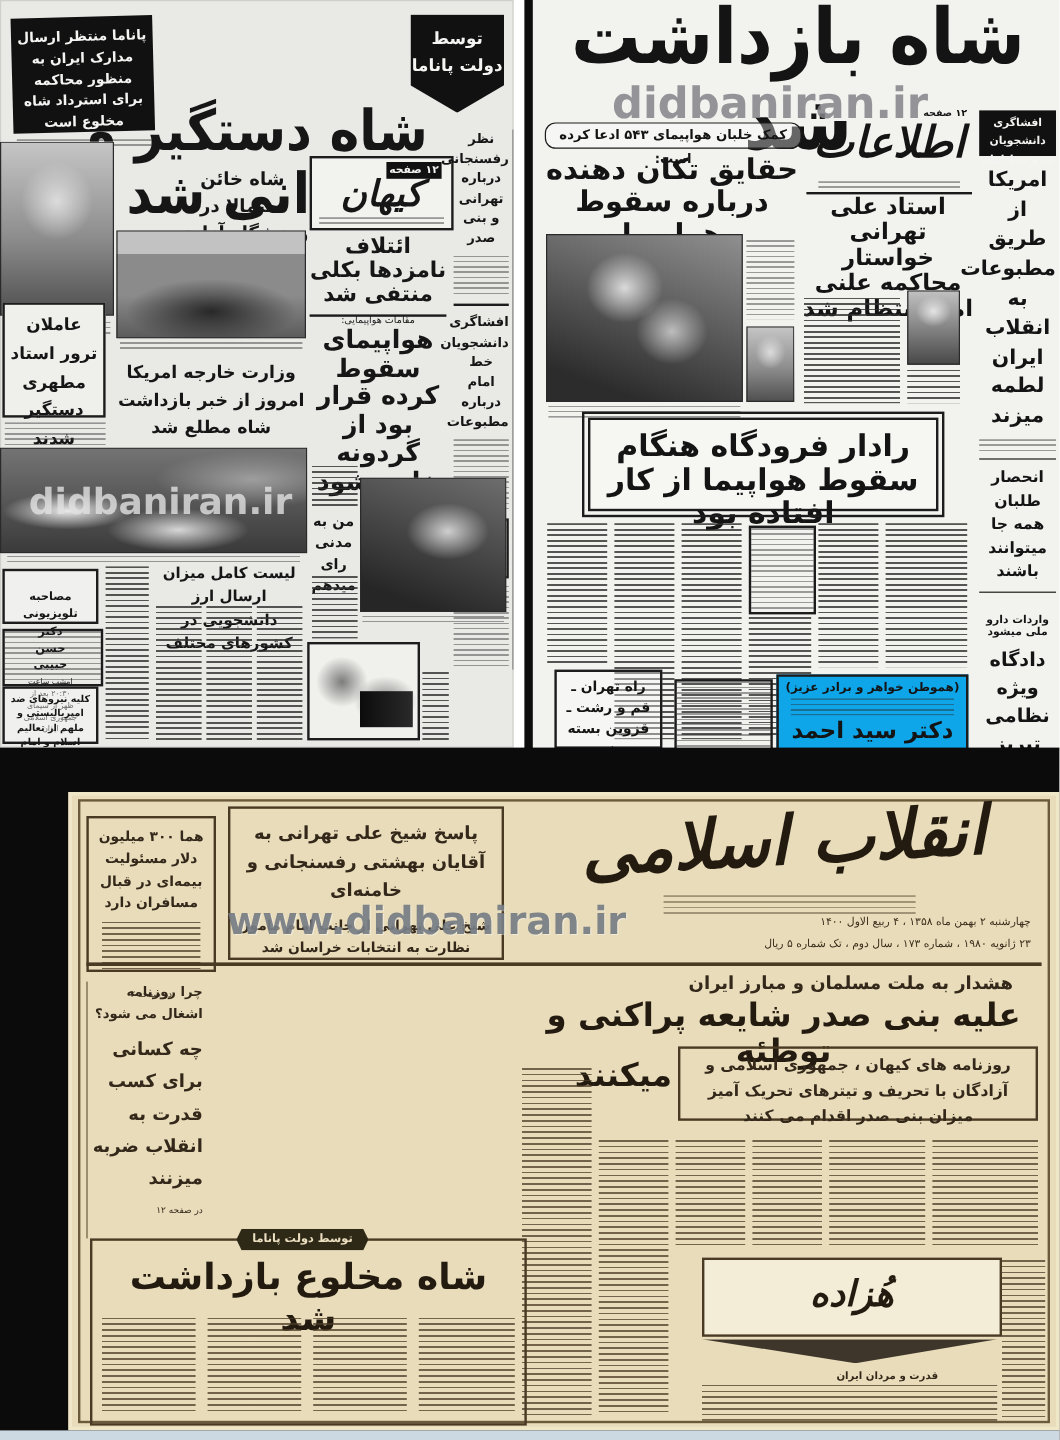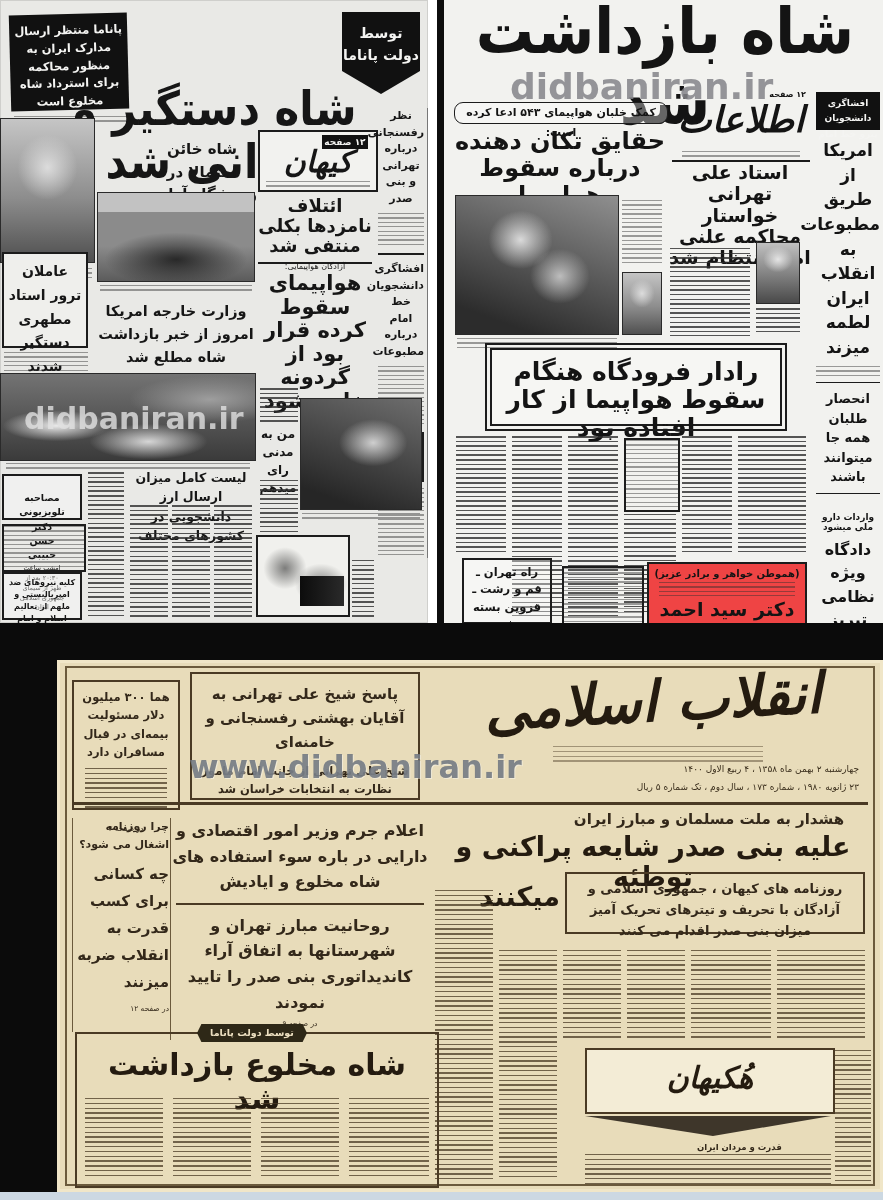--- a/index.html
+++ b/index.html
@@ -68,21 +68,21 @@
     <div class="stripes-lt" style="width:100%;height:60px;margin:6px 0;"></div>
     <div class="box stripes-lt" style="width:100%;height:46px;"></div>
     <div class="stripes-lt" style="width:100%;height:70px;margin-top:6px;"></div>
   </div>
 
   <div class="abs ph ph-crowd" style="left:97px;top:192px;width:158px;height:90px;"></div>
   <div class="abs stripes-lt" style="left:100px;top:285px;width:152px;height:8px;"></div>
 
   <div class="abs hl c" style="left:258px;top:196px;width:114px;font-size:18px;border-bottom:2px solid #1c1c1c;padding-bottom:6px;">ائتلاف نامزدها بکلی منتفی شد</div>
 
-  <div class="abs c" style="left:258px;top:262px;width:114px;font-size:8px;">آزادگان هواپیمایی:</div>
+  <div class="abs c" style="left:258px;top:262px;width:114px;font-size:8px;">مقامات هواپیمایی:</div>
   <div class="abs hl c" style="left:258px;top:272px;width:114px;font-size:21px;">هواپیمای سقوط کرده قرار بود از گردونه خارج شود</div>
 
   <div class="abs box b c" style="left:2px;top:252px;width:86px;height:96px;font-size:14px;line-height:1.7;padding:6px 3px;box-sizing:border-box;background:#efefec;">عاملان ترور استاد مطهری دستگیر شدند</div>
 
   <div class="abs b c" style="left:97px;top:300px;width:158px;font-size:14.5px;line-height:1.6;">وزارت خارجه امریکا امروز از خبر بازداشت شاه مطلع شد</div>
   <div class="abs stripes-lt" style="left:4px;top:352px;width:84px;height:20px;"></div>
 
   <div class="abs ph ph-crash" style="left:0px;top:373px;width:256px;height:88px;">
     <div class="abs wm" style="left:24px;top:28px;font-size:30px;color:rgba(225,225,225,.8);">didbaniran.ir</div>
   </div>
@@ -162,21 +162,21 @@
   <div class="abs stripes" style="left:238px;top:436px;width:50px;height:120px;"></div>
   <div class="abs stripes" style="left:294px;top:436px;width:68px;height:120px;"></div>
 
   <div class="abs box c" style="left:18px;top:558px;width:90px;height:66px;padding:4px;box-sizing:border-box;">
     <div class="b" style="font-size:11.5px;line-height:1.5;">راه تهران ـ قم و رشت ـ قزوین بسته شد</div>
     <div class="stripes-lt" style="width:90%;height:18px;margin:4px auto 0;"></div>
   </div>
 
   <div class="abs box stripes-lt" style="left:118px;top:566px;width:78px;height:58px;"></div>
 
-  <div class="abs box c" style="left:203px;top:562px;width:160px;height:66px;padding:4px;box-sizing:border-box;background:#ef4444;">
+  <div class="abs box c" style="left:203px;top:562px;width:160px;height:66px;padding:4px;box-sizing:border-box;background:#0ea5e9;">
     <div class="b" style="font-size:10px;">(هموطن خواهر و برادر عزیز)</div>
     <div class="stripes-lt" style="width:92%;height:14px;margin:3px auto;"></div>
     <div class="hl" style="font-size:19px;">دکتر سید احمد مدنی</div>
   </div>
 </div>
 
 <div id="black-band" class="abs"></div>
 
 <div id="enghelab" class="page rtl">
   <div class="abs" style="inset:6px 8px;border:2px solid #6b5a3c;"></div>
@@ -206,45 +206,39 @@
   <div class="abs hl" style="left:383px;top:222px;width:120px;font-size:27px;color:#241b10;">میکنند</div>
 
   <div class="abs box c b" style="left:508px;top:212px;width:300px;height:62px;border-color:#4a3a24;background:transparent;font-size:13px;line-height:1.6;padding:5px;box-sizing:border-box;">روزنامه های کیهان ، جمهوری اسلامی و آزادگان با تحریف و تیترهای تحریک آمیز میزان بنی صدر اقدام می کنند</div>
 
   <div class="abs" style="left:15px;top:158px;width:92px;height:214px;border-left:1.5px solid #6b5a3c;padding-left:4px;">
     <div class="b" style="font-size:11px;line-height:1.6;">چرا روزنامه اشغال می شود؟</div>
     <div class="b" style="font-size:15px;line-height:1.8;margin-top:8px;">چه کسانی برای کسب قدرت به انقلاب ضربه میزنند</div>
     <div style="font-size:7.5px;margin-top:8px;">در صفحه ۱۲</div>
   </div>
 
-  <div class="abs" style="left:113px;top:158px;width:258px;height:222px;border-left:1.5px solid #6b5a3c;">
-    <div class="b c" style="font-size:16px;line-height:1.6;">اعلام جرم وزیر امور اقتصادی و دارایی در باره سوء استفاده های شاه مخلوع و ایادیش</div>
-    <div class="rule-tan" style="width:96%;height:2px;margin:8px auto;"></div>
-    <div class="b c" style="font-size:16px;line-height:1.6;">روحانیت مبارز تهران و شهرستانها به اتفاق آراء کاندیداتوری بنی صدر را تایید نمودند</div>
-    <div class="c" style="font-size:7.5px;margin-top:4px;">در صفحه ۹</div>
-  </div>
 
   <div class="abs stripes-tan" style="left:378px;top:230px;width:58px;height:290px;"></div>
   <div class="abs stripes-tan" style="left:442px;top:290px;width:58px;height:230px;"></div>
   <div class="abs stripes-tan" style="left:506px;top:290px;width:58px;height:90px;"></div>
   <div class="abs stripes-tan" style="left:570px;top:290px;width:58px;height:90px;"></div>
   <div class="abs stripes-tan" style="left:634px;top:290px;width:80px;height:90px;"></div>
   <div class="abs stripes-tan" style="left:720px;top:290px;width:88px;height:90px;"></div>
   <div class="abs stripes-tan" style="left:778px;top:390px;width:36px;height:132px;"></div>
 
   <div class="abs" style="left:18px;top:372px;width:360px;height:152px;border:2px solid #4a3a24;">
     <div class="abs panama-tag b c" style="left:120px;top:-10px;width:110px;height:18px;font-size:9.5px;line-height:18px;">توسط دولت پاناما</div>
     <div class="abs hl c" style="left:4px;top:14px;width:352px;font-size:30px;color:#241b10;">شاه مخلوع بازداشت شد</div>
     <div class="abs stripes-tan" style="left:8px;top:64px;width:78px;height:80px;"></div>
     <div class="abs stripes-tan" style="left:96px;top:64px;width:78px;height:80px;"></div>
     <div class="abs stripes-tan" style="left:184px;top:64px;width:78px;height:80px;"></div>
     <div class="abs stripes-tan" style="left:272px;top:64px;width:80px;height:80px;"></div>
   </div>
 
   <div class="abs" style="left:528px;top:388px;width:246px;height:62px;background:#f3ecd6;border:2px solid #4a3a24;">
-    <div class="masthead-script c" style="font-size:30px;margin-top:10px;color:#241b10;">هُکیهان</div>
+    <div class="masthead-script c" style="font-size:30px;margin-top:10px;color:#241b10;">هُزاده</div>
   </div>
   <div class="abs chev" style="left:528px;top:456px;width:246px;height:20px;"></div>
   <div class="abs b" style="left:640px;top:482px;font-size:8.5px;">قدرت و مردان ایران</div>
   <div class="abs stripes-tan" style="left:528px;top:494px;width:246px;height:30px;"></div>
 </div>
 
 <div id="bottom-strip" class="abs"></div>
 
 </body></html>

